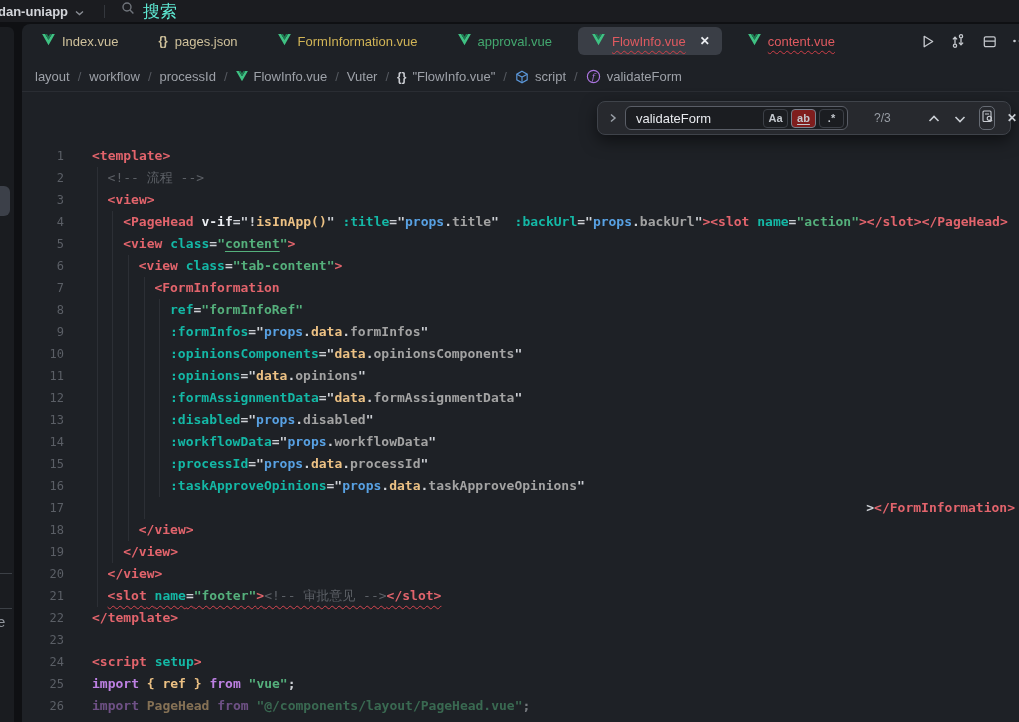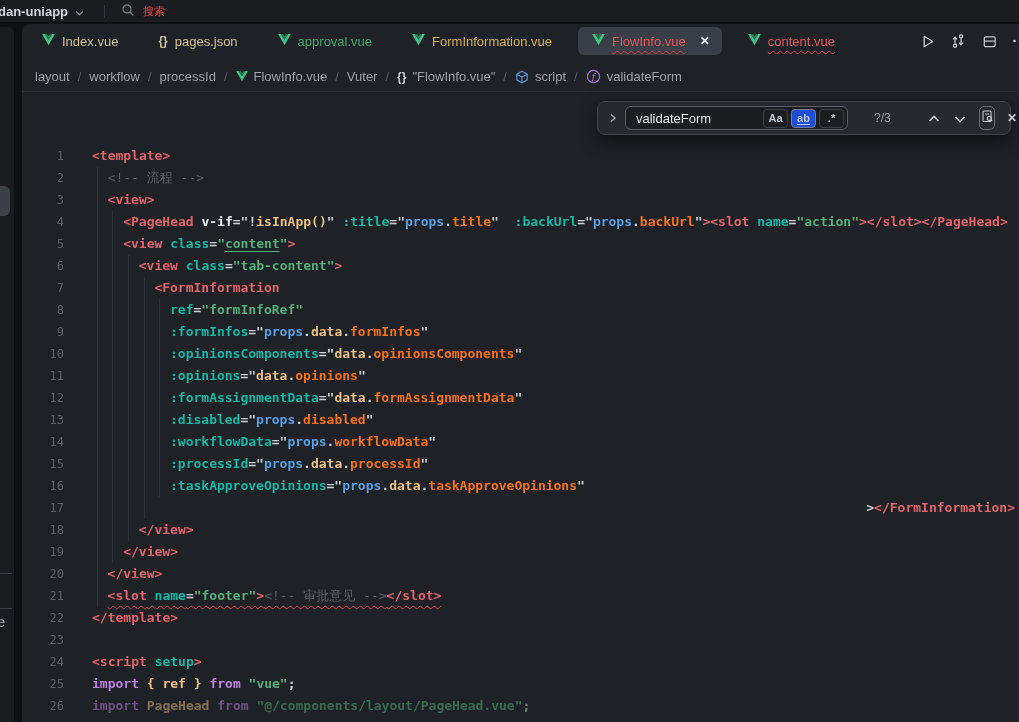--- a/index.html
+++ b/index.html
@@ -3,21 +3,21 @@
 <meta charset="utf-8">
 <style>
   html,body{margin:0;padding:0}
   body{width:1019px;height:722px;overflow:hidden;position:relative;background:#0f1013;
        font-family:"Liberation Sans",sans-serif;color:#cdd0d4;-webkit-font-smoothing:antialiased}
 
   
   .topbar{position:absolute;top:0;left:0;right:0;height:22px;background:#1b1c20;display:flex;align-items:center;z-index:2}
   .project{display:flex;align-items:center;gap:7px;margin-left:-2px;color:#d3d5da;font-size:13px;font-weight:700}
   .tb-sep{width:1px;height:13px;background:#34373d;margin:0 16px 0 20px}
-  .tb-search{display:flex;align-items:flex-end;gap:8px;color:#ef4444;font-size:11px}
+  .tb-search{display:flex;align-items:flex-start;gap:8px;color:#5eead4;font-size:17px}
 
   
   .dock{position:absolute;left:0;top:27px;bottom:0;width:14px;background:#1a1c20;border-radius:0 6px 0 0;z-index:1}
   .dock-handle{position:absolute;left:0;top:186px;width:10px;height:30px;background:#3c4049;border-radius:0 6px 6px 0;z-index:3}
   .artifact-line{position:absolute;left:0;width:12px;height:1px;background:#3c4046;z-index:3}
   .artifact-e{position:absolute;left:-3px;top:613px;width:12px;overflow:hidden;color:#90949b;font-size:15px;z-index:3}
 
   
   .island{position:absolute;left:22px;top:24px;right:0;bottom:0;background:#1e2126;border-radius:8px 0 0 0;overflow:hidden}
 
@@ -41,21 +41,21 @@
   
   .find{position:absolute;top:77px;left:575px;width:412px;height:32px;background:#27292e;border:1px solid #3f434a;
         border-radius:8px;box-shadow:0 6px 16px rgba(0,0,0,.5);display:flex;align-items:center;z-index:6}
   .find-expand{margin-left:11px;display:flex;align-items:center}
   .find-input{display:flex;align-items:center;width:208px;height:22px;background:#1b1d21;border:1px solid #5a5e67;
               border-radius:6px;margin-left:8px;padding:0 3px 0 10px;gap:3px}
   .find-input input{background:transparent;border:none;outline:none;color:#e8eaee;font-size:13px;flex:1;min-width:0;
                     font-family:"Liberation Sans",sans-serif;padding:0}
   .mini{min-width:21px;height:17px;border:1px solid #3c4047;border-radius:4px;display:flex;align-items:center;
         justify-content:center;font-size:11px;color:#c3c7cd;font-weight:700;padding:0 1px}
-  .mini.active{background:#1d4ed8;border-color:#787f8c}
+  .mini.active{background:#7f1d1d;border-color:#787f8c}
   .mini.active span{text-decoration:underline;text-underline-offset:2px}
   .find-results{color:#989da5;font-size:12px;margin-left:26px;min-width:24px}
   .find-nav{display:flex;align-items:center;gap:14px;margin-left:30px;color:#c9cdd3}
   .box-btn{width:22px;height:22px;border:1px solid #666b74;border-radius:5px;display:flex;align-items:center;
            justify-content:center;margin-left:13px}
   .find-close{color:#c9cdd3;font-size:12px;font-weight:700;margin-left:12px}
 
   
   .code{position:absolute;top:68px;left:0;right:0;bottom:0;padding-top:53px;
         font-family:"DejaVu Sans Mono",monospace;font-size:13px;font-weight:700}
@@ -65,21 +65,21 @@
   .guide{position:absolute;top:0;height:22px;width:1px;background:#2c2f35}
   .line.dim .lc{opacity:.5}
   .sq{text-decoration:underline wavy #d6454f 1px;text-underline-offset:5px;text-decoration-skip-ink:none}
   .tk-g{color:#e2646c}
   .tk-a{color:#14b8a6}
   .tk-y{color:#ecc184}
   .tk-s{color:#55b07c}
   .tk-su{color:#55b07c;text-decoration:underline;text-underline-offset:3px}
   .tk-b{color:#58a1e3}
   .tk-w{color:#ced1d6}
-  .tk-m{color:#f97316}
+  .tk-m{color:#a3a3a3}
   .tk-c{color:#5c6066;font-weight:400}
   .tk-k{color:#bd80e3}
   .tk-d{color:#eceef2}
 </style>
 </head>
 <body>
 
 <div class="topbar">
   <div class="project">
     <span>dan-uniapp</span>
@@ -120,28 +120,28 @@
         </div>
         <div class="tab">
           <span class="json-glyph" style="color: rgb(207, 193, 155);">{}</span>
           <span class="tab-label" style="color: rgb(207, 193, 155);">pages.json</span>
         </div>
         <div class="tab">
           <span><svg width="13" height="11.700000000000001" viewBox="0 0 12 11">
               <path d="M0 0h2.7L6 5.4 9.3 0H12L6 10.5z" fill="#3fc183"></path>
               <path d="M2.7 0h1.9L6 2.4 7.4 0h1.9L6 5.4z" fill="#1e7a52"></path>
             </svg></span>
+          <span class="tab-label" style="color: rgb(209, 180, 86);">FormInformation.vue</span>
+        </div>
+        <div class="tab">
+          <span><svg width="13" height="11.700000000000001" viewBox="0 0 12 11">
+              <path d="M0 0h2.7L6 5.4 9.3 0H12L6 10.5z" fill="#3fc183"></path>
+              <path d="M2.7 0h1.9L6 2.4 7.4 0h1.9L6 5.4z" fill="#1e7a52"></path>
+            </svg></span>
           <span class="tab-label" style="color: rgb(67, 168, 111);">approval.vue</span>
-        </div>
-        <div class="tab">
-          <span><svg width="13" height="11.700000000000001" viewBox="0 0 12 11">
-              <path d="M0 0h2.7L6 5.4 9.3 0H12L6 10.5z" fill="#3fc183"></path>
-              <path d="M2.7 0h1.9L6 2.4 7.4 0h1.9L6 5.4z" fill="#1e7a52"></path>
-            </svg></span>
-          <span class="tab-label" style="color: rgb(209, 180, 86);">FormInformation.vue</span>
         </div>
         <div class="tab active">
           <span><svg width="13" height="11.700000000000001" viewBox="0 0 12 11">
               <path d="M0 0h2.7L6 5.4 9.3 0H12L6 10.5z" fill="#3fc183"></path>
               <path d="M2.7 0h1.9L6 2.4 7.4 0h1.9L6 5.4z" fill="#1e7a52"></path>
             </svg></span>
           <span class="tab-label err" style="color: rgb(223, 90, 96);">FlowInfo.vue</span>
           <span class="tab-close">✕</span>
         </div>
         <div class="tab">

